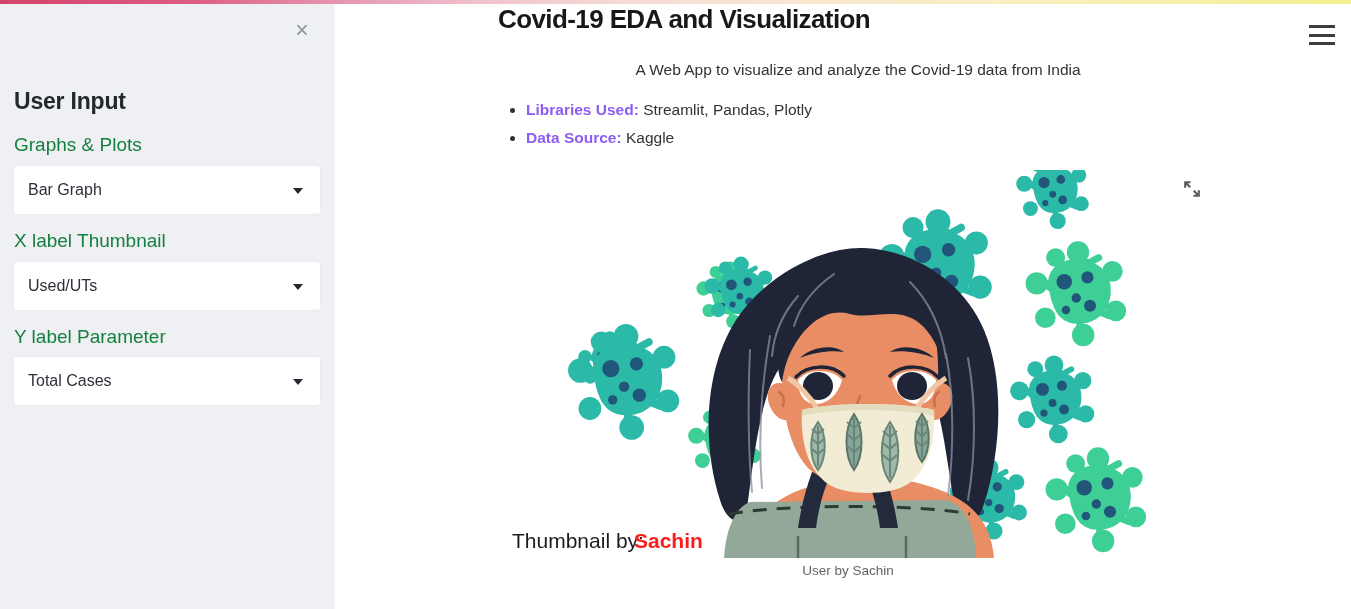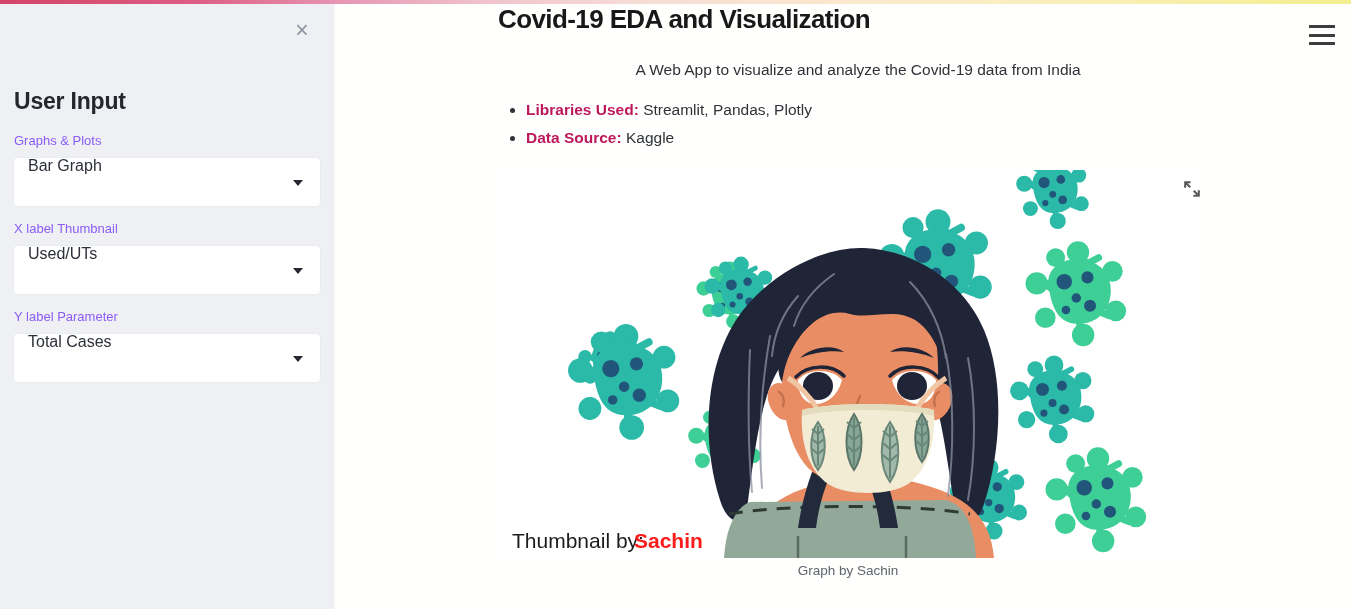--- a/index.html
+++ b/index.html
@@ -67,32 +67,32 @@
   .sidebar-title {
     font-size: 23px;
     font-weight: bold;
     color: #23272e;
     letter-spacing: -0.2px;
     margin: 0 0 19px 0;
     line-height: 1.1;
   }
   .field { margin-bottom: 15px; }
   .field-label {
-    font-size: 13px;
-    color: #8b5cf6;
+    font-size: 19px;
+    color: #15803d;
     margin-bottom: 8px;
     line-height: 1.3;
   }
   .select-box {
     position: relative;
     height: 48px;
     background: #ffffff;
     border-radius: 3px;
     display: flex;
-    align-items: flex-start;
+    align-items: center;
     padding: 0 30px 0 14px;
     box-shadow: 0 0 0 0.5px rgba(0,0,0,0.04);
     cursor: pointer;
   }
   .select-value {
     font-size: 16px;
     color: #2c3038;
     line-height: 1;
     white-space: nowrap;
     overflow: hidden;
@@ -157,21 +157,21 @@
   .bullet-list {
     margin: 16px 0 0 0;
     padding-left: 28px;
     list-style: disc;
   }
   .bullet-list li {
     font-size: 15.5px;
     color: #2f3339;
     line-height: 1.82;
   }
-  .bullet-list li .lead { font-weight: bold; color: #be185d; }
+  .bullet-list li .lead { font-weight: bold; color: #8b5cf6; }
 
   
   .image-block {
     position: relative;
     margin-top: 17px;
     width: 700px;
   }
   .expand-icon {
     position: absolute;
     top: 10px; right: -3px;
@@ -446,18 +446,18 @@
                   <path d="M0 -20 v40 M0 -12 l6 -5 M0 -12 l-6 -5 M0 -2 l6 -5 M0 -2 l-6 -5 M0 8 l6 -5 M0 8 l-6 -5"></path>
                 </g>
               </g>
             </g>
 
             <text x="14" y="378" font-family="Liberation Sans, sans-serif" font-size="21" fill="#1c1c1c">Thumbnail by:</text>
             <text x="136" y="378" font-family="Liberation Sans, sans-serif" font-size="21" font-weight="bold" fill="#fb1c1c">Sachin</text>
           </svg>
         </div>
 
-        <figcaption class="image-caption">Graph by Sachin</figcaption>
+        <figcaption class="image-caption">User by Sachin</figcaption>
       </figure>
 
     </div>
   </main>
 </div>
 
 </body></html>

